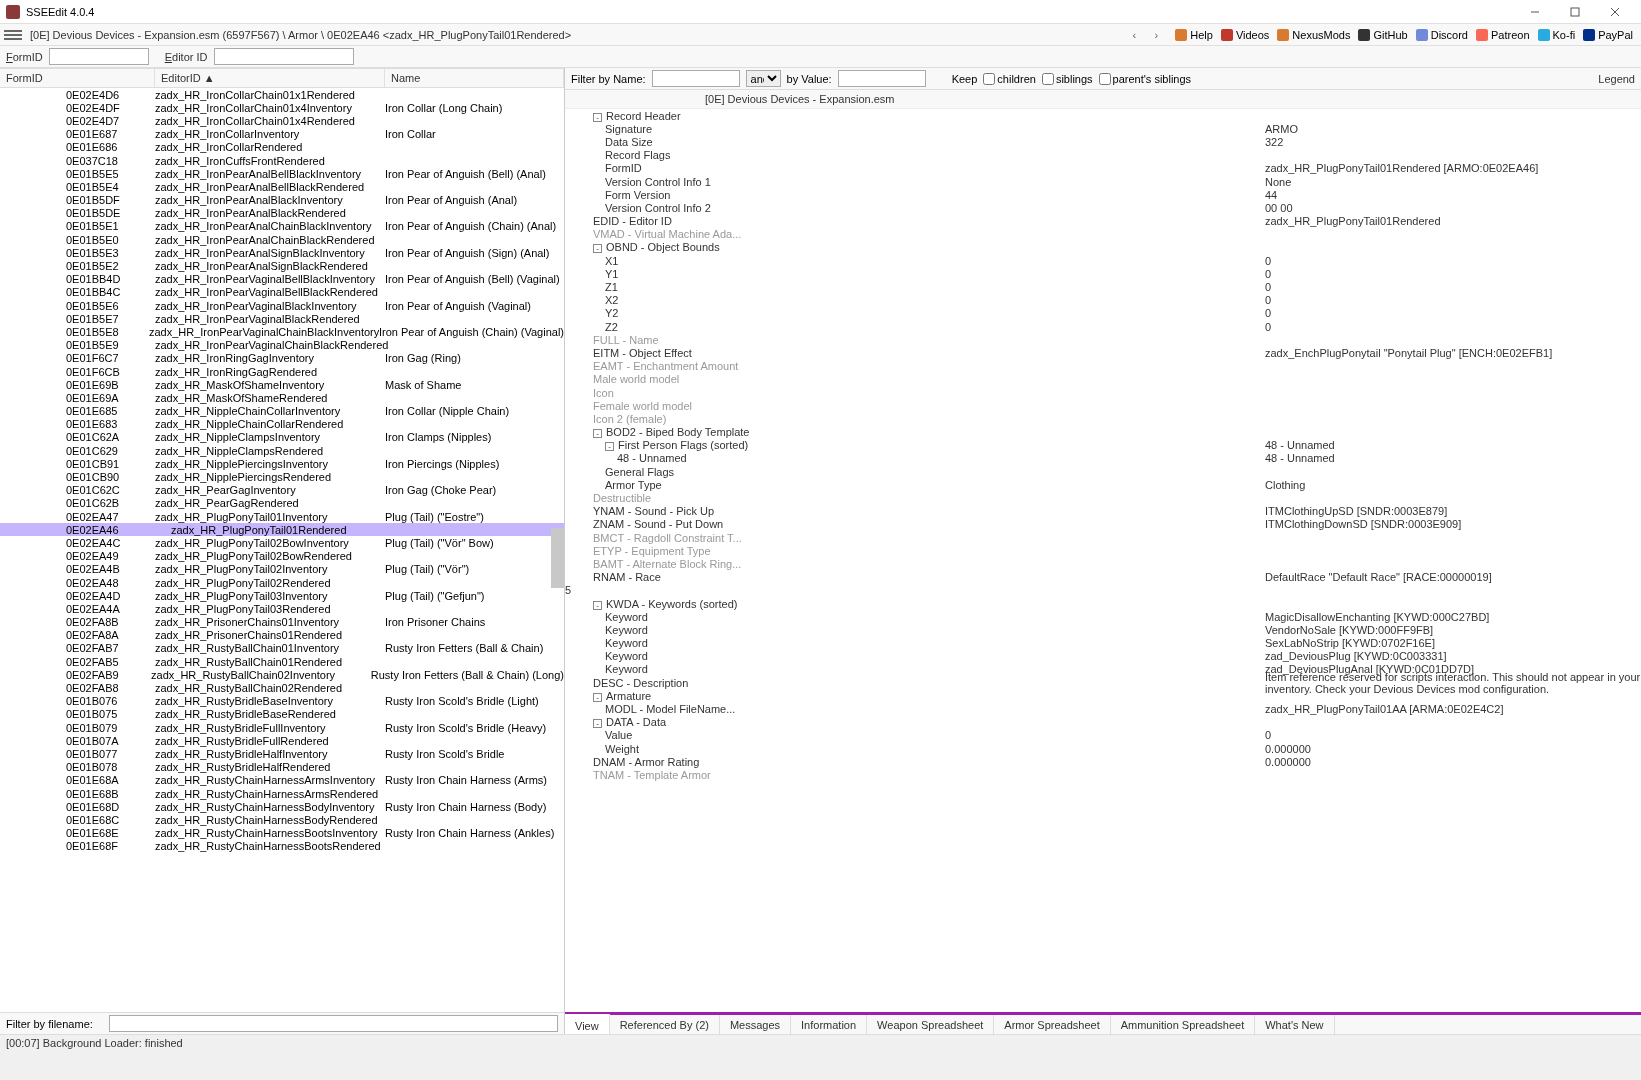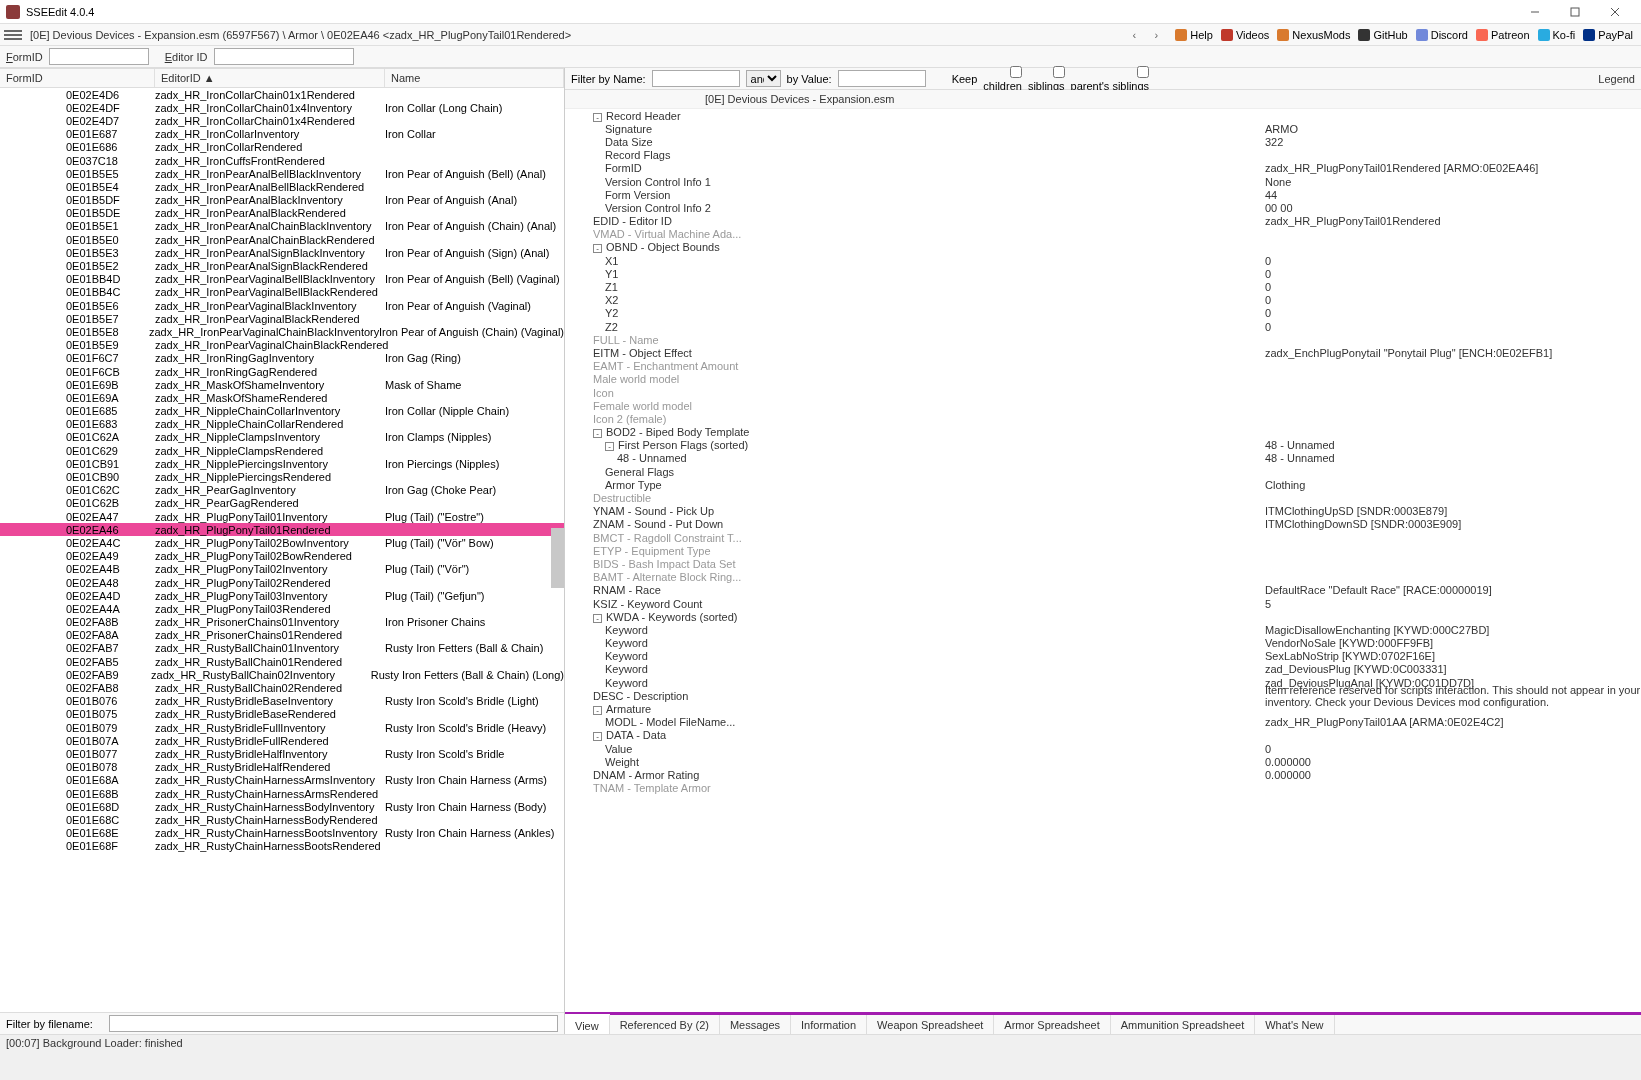--- a/index.html
+++ b/index.html
@@ -23,32 +23,32 @@
 .idbar input { width:100px; height:17px; border:1px solid #aaa; padding:0 2px; background:#fff; }
 .main { display:flex; height:966px; }
 .left { width:565px; border-right:1px solid #ccc; display:flex; flex-direction:column; background:#fff; }
 .left-header { height:20px; background:#f8f8f8; display:flex; border-bottom:1px solid #ddd; font-weight:normal; color:#333; border-top:1px solid #ddd; }
 .left-header div { padding:3px 6px; border-right:1px solid #e0e0e0; }
 .col-formid { width:155px; }
 .col-editorid { width:230px; }
 .col-name { flex:1; }
 .tree { flex:1; overflow-y:auto; overflow-x:hidden; }
 .row { display:flex; height:13.2px; align-items:center; white-space:nowrap; }
-.row.sel { background:#ec4899; }
+.row.sel { background:#c4b5fd;gap:16px; }
 .row .c1 { width:155px; padding-left:66px; }
 .row .c2 { width:230px; }
 .row .c3 { flex:1; }
 .filterbar { height:22px; border-top:1px solid #ddd; display:flex; align-items:center; padding:0 6px; gap:16px; background:#f8f8f8; }
 .filterbar input { flex:1; height:17px; border:1px solid #aaa; background:#fff; }
 .right { flex:1; display:flex; flex-direction:column; background:#fff; }
 .right-top { height:22px; background:#f8f8f8; border-bottom:1px solid #ddd; display:flex; align-items:center; padding:0 6px; gap:6px; }
 .right-top input[type=text] { width:88px; height:17px; border:1px solid #aaa; }
 .right-top select { height:17px; border:1px solid #aaa; width:35px; }
 .right-top .spacer { flex:1; }
-.right-top label { display:flex; align-items:flex-end; gap:2px;flex-direction:column; }
+.right-top label { display:flex; align-items:flex-start; gap:2px; }
 .right-top input[type=checkbox] { width:12px; height:12px; }
 .legend { color:#333;margin-left:44px; }
 .detail { flex:1; overflow-y:auto; }
 .detail-header { background:#f8f8f8; padding:3px 140px; border-bottom:1px solid #eee; font-weight:normal; color:#333; }
 .drow { display:flex; height:13.2px; align-items:center; }
 .drow .dlabel { width:700px; padding-left:16px; color:#333; white-space:nowrap; overflow:hidden; text-overflow:ellipsis; }
 .drow .dvalue { flex:1; color:#333; }
 .drow.muted .dlabel { color:#999; }
 .drow .indent1 { padding-left:28px; }
 .drow .indent2 { padding-left:40px; }
@@ -599,33 +599,28 @@
           </div>
           <div class="drow muted">
             <div class="dlabel indent1">BMCT - Ragdoll Constraint T...</div>
             <div class="dvalue"></div>
           </div>
           <div class="drow muted">
             <div class="dlabel indent1">ETYP - Equipment Type</div>
             <div class="dvalue"></div>
           </div>
           <div class="drow muted">
-            <div class="dlabel indent1">BIDS - Bash Impact Data Set</div>
-            <div class="dvalue"></div>
-          </div>
-          <div class="drow muted">
             <div class="dlabel indent1">BAMT - Alternate Block Ring...</div>
             <div class="dvalue"></div>
           </div>
           <div class="drow">
             <div class="dlabel indent1">RNAM - Race</div>
             <div class="dvalue">DefaultRace "Default Race" [RACE:00000019]</div>
           </div>
           <div class="drow">
-            <div class="dlabel indent1">KSIZ - Keyword Count</div>
             <div class="dvalue">5</div>
           </div>
           <div class="drow">
             <div class="dlabel indent1"><span class="exp">-</span>KWDA - Keywords (sorted)</div>
             <div class="dvalue"></div>
           </div>
           <div class="drow">
             <div class="dlabel indent2">Keyword</div>
             <div class="dvalue">MagicDisallowEnchanting [KYWD:000C27BD]</div>
           </div>

